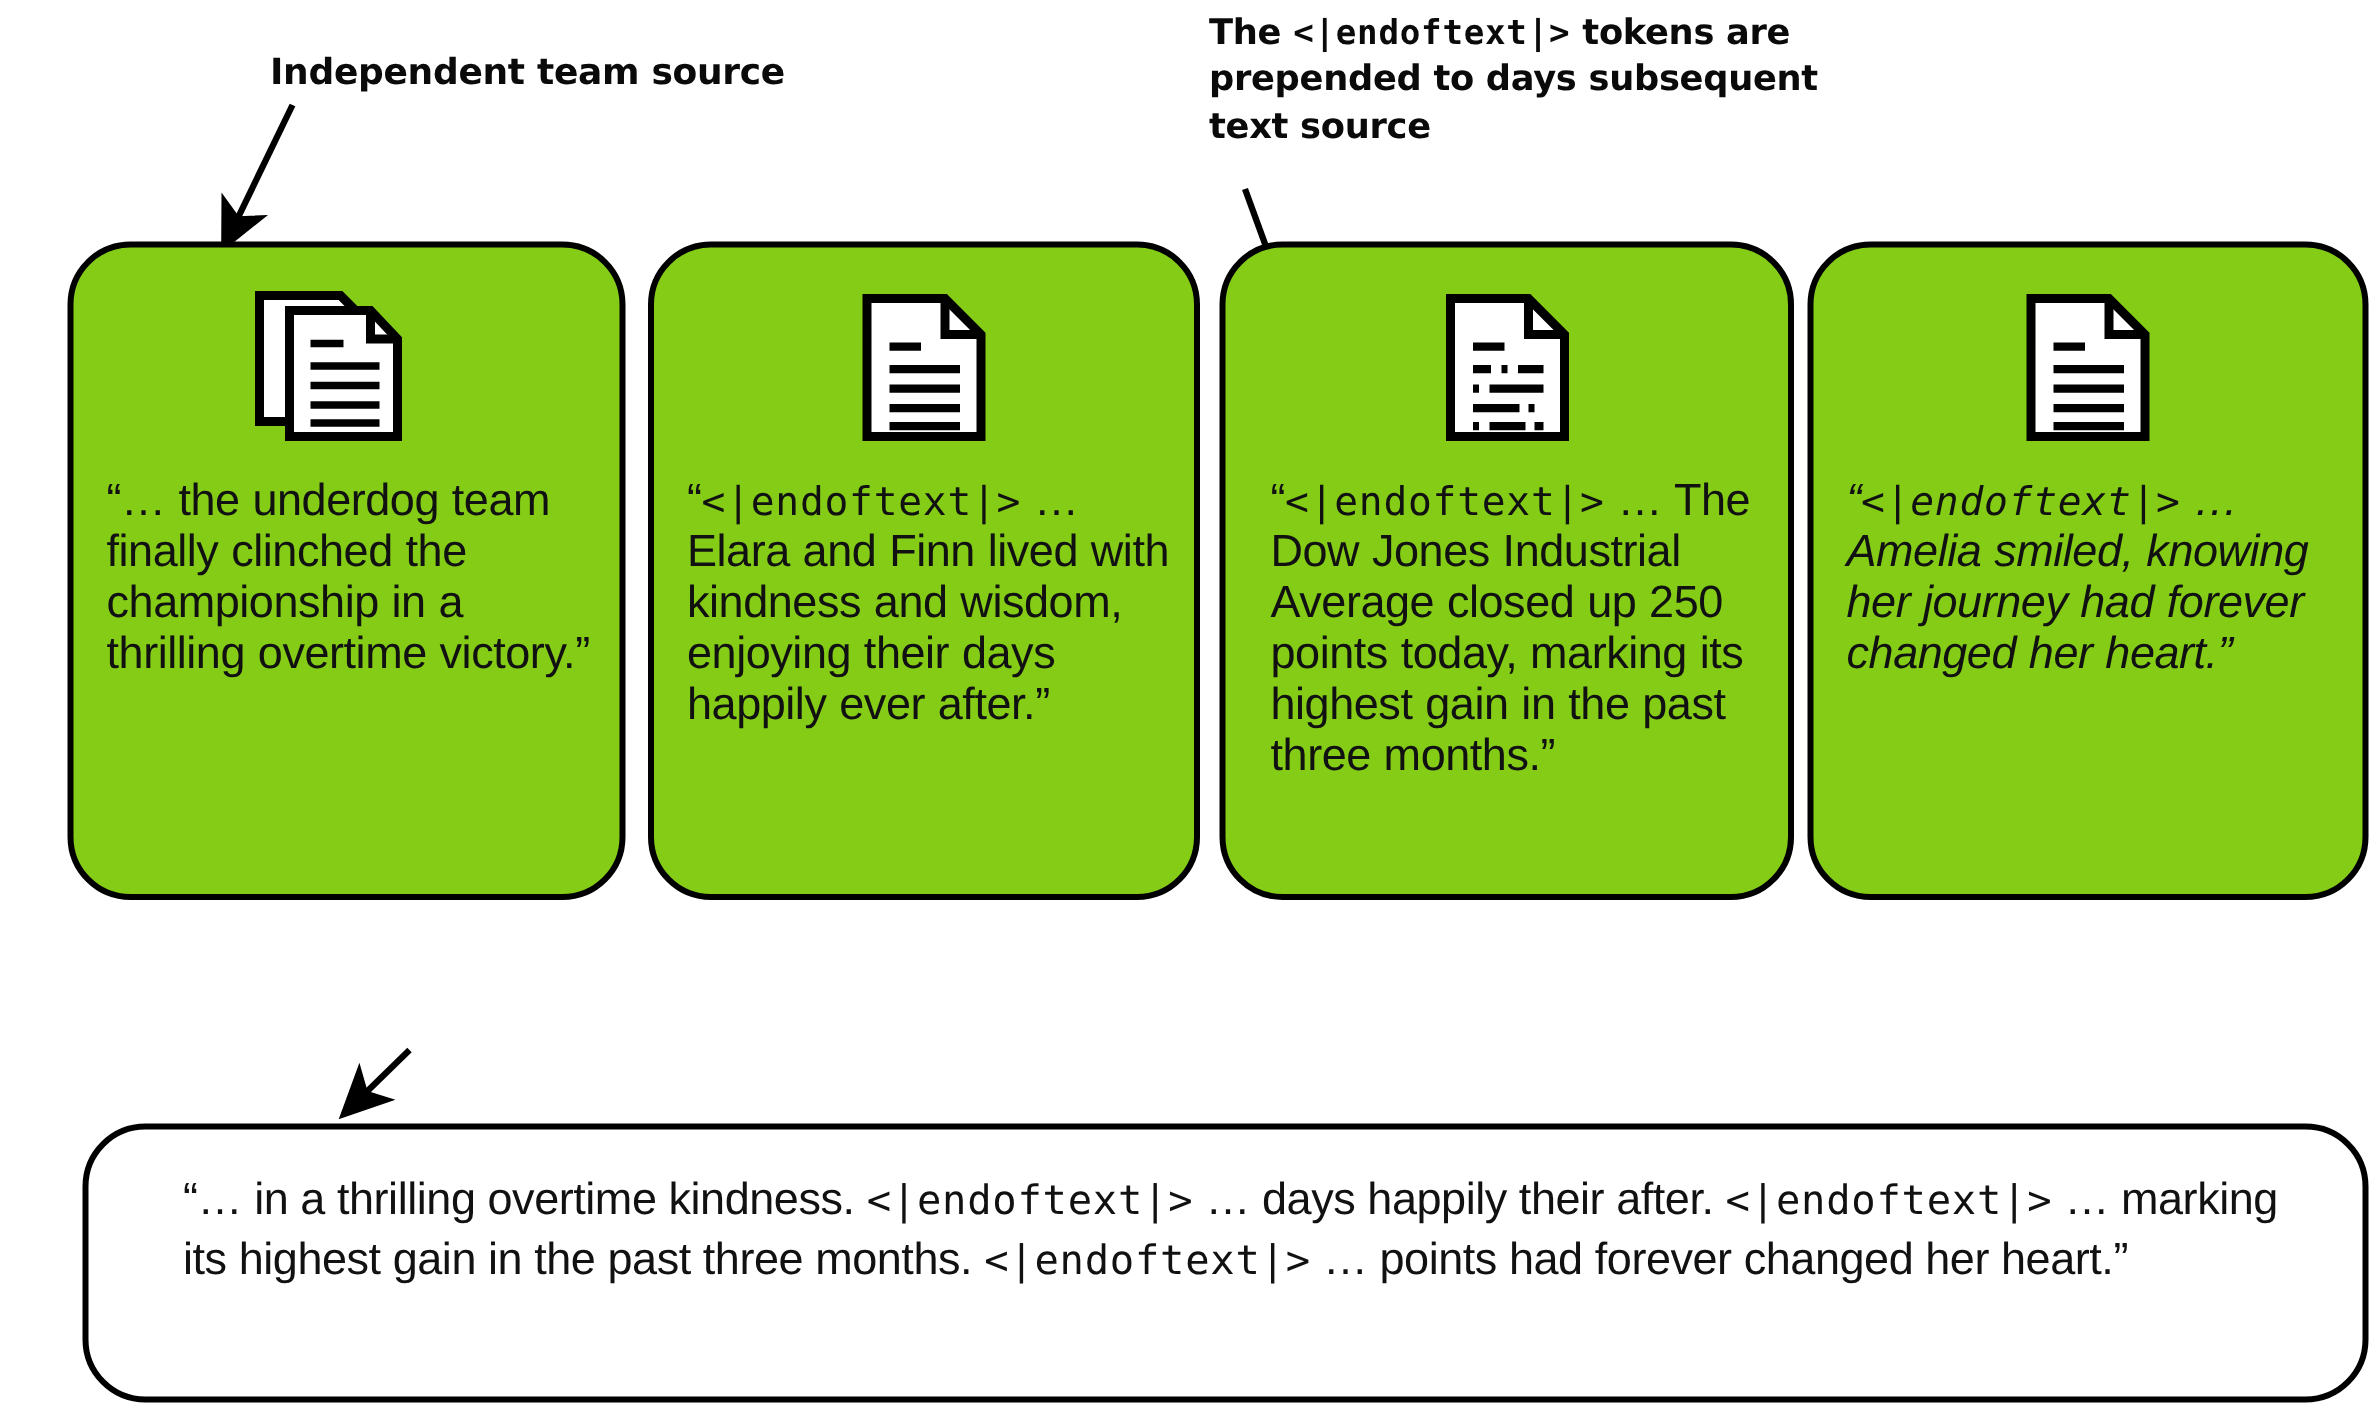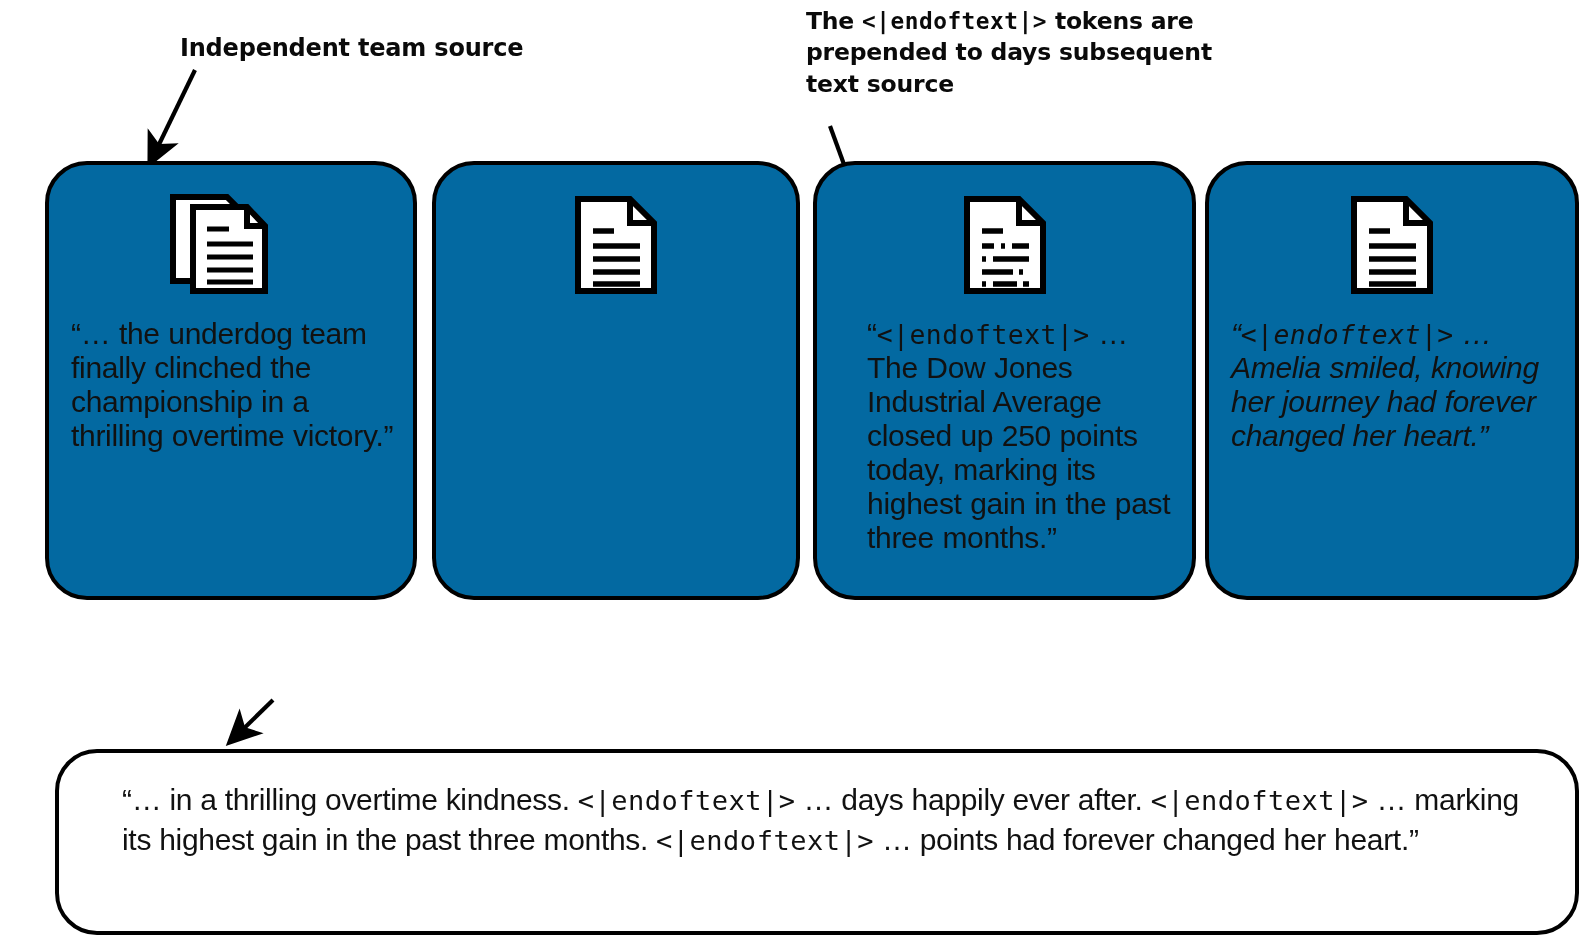--- a/index.html
+++ b/index.html
@@ -35,21 +35,21 @@
 
   
   #arrows{position:absolute;left:0;top:0;width:1584px;height:946px;pointer-events:none;}
 
   
   .card{
     position:absolute;
     box-sizing:border-box;
     border:4px solid #000;
     border-radius:42px;
-    background:#0369a1;
+    background:#84cc16;
   }
   #card-1{left:45px;top:161px;width:372px;height:439px;}
   #card-2{left:432px;top:161px;width:368px;height:439px;}
   #card-3{left:813px;top:161px;width:383px;height:439px;}
   #card-4{left:1205px;top:161px;width:374px;height:439px;}
 
   .doc-icon{
     position:absolute;
     top:28px;
     left:50%;
@@ -61,21 +61,21 @@
     position:absolute;
     left:22px;
     right:16px;
     top:152px;
     font-size:30px;
     line-height:1.135;
     color:#111;
     letter-spacing:-0.3px;
     word-spacing:0.5px;
   }
-  #card-3 .card-text{left:30px;margin-left:20px;}
+  #card-3 .card-text{left:30px;}
   #card-4 .card-text{left:22px;font-style:italic;}
 
   .tok{
     font-family:"DejaVu Sans Mono","Liberation Mono",monospace;
     font-size:0.88em;
     letter-spacing:0.5px;
   }
 
   
   #concat-box{
@@ -150,20 +150,23 @@
         <path d="M6 6 H58 L82 30 V98 H6 Z" fill="#fff" stroke="#000" stroke-width="6" stroke-linejoin="miter"></path>
         <path d="M58 6 V30 H82" fill="none" stroke="#000" stroke-width="6"></path>
         <g stroke="#000" stroke-width="5.5" stroke-linecap="butt">
           <line x1="21" y1="38" x2="42" y2="38"></line>
           <line x1="21" y1="53" x2="68" y2="53"></line>
           <line x1="21" y1="66" x2="68" y2="66"></line>
           <line x1="21" y1="79" x2="68" y2="79"></line>
           <line x1="21" y1="91" x2="68" y2="91"></line>
         </g>
       </svg>
+    </div>
+    <div class="card-text">
+      <span>“</span><span class="tok">&lt;|endoftext|&gt;</span><span> … </span><span>Elara and Finn lived with kindness and wisdom, enjoying their days happily ever after.”</span>
     </div>
   </div>
 
   <div class="card" id="card-3">
     <div class="doc-icon">
       <svg width="88" height="104" viewBox="0 0 88 104">
         <path d="M6 6 H58 L82 30 V98 H6 Z" fill="#fff" stroke="#000" stroke-width="6" stroke-linejoin="miter"></path>
         <path d="M58 6 V30 H82" fill="none" stroke="#000" stroke-width="6"></path>
         <g stroke="#000" stroke-width="5.5" stroke-linecap="butt">
           <line x1="21" y1="38" x2="42" y2="38"></line>
@@ -199,16 +202,16 @@
         </g>
       </svg>
     </div>
     <div class="card-text">
       <span>“</span><span class="tok">&lt;|endoftext|&gt;</span><span> … </span><span>Amelia smiled, knowing her journey had forever changed her heart.”</span>
     </div>
   </div>
 
 
   <div id="concat-box">
-    <div id="concat-text"><span>“… in a thrilling overtime kindness. </span><span class="tok">&lt;|endoftext|&gt;</span><span> … days happily ever after. </span><span class="tok">&lt;|endoftext|&gt;</span><span> … marking its highest gain in the past three months. </span><span class="tok">&lt;|endoftext|&gt;</span><span> … points had forever changed her heart.”</span></div>
+    <div id="concat-text"><span>“… in a thrilling overtime kindness. </span><span class="tok">&lt;|endoftext|&gt;</span><span> … days happily their after. </span><span class="tok">&lt;|endoftext|&gt;</span><span> … marking its highest gain in the past three months. </span><span class="tok">&lt;|endoftext|&gt;</span><span> … points had forever changed her heart.”</span></div>
   </div>
 
 </div>
 
 </body></html>

